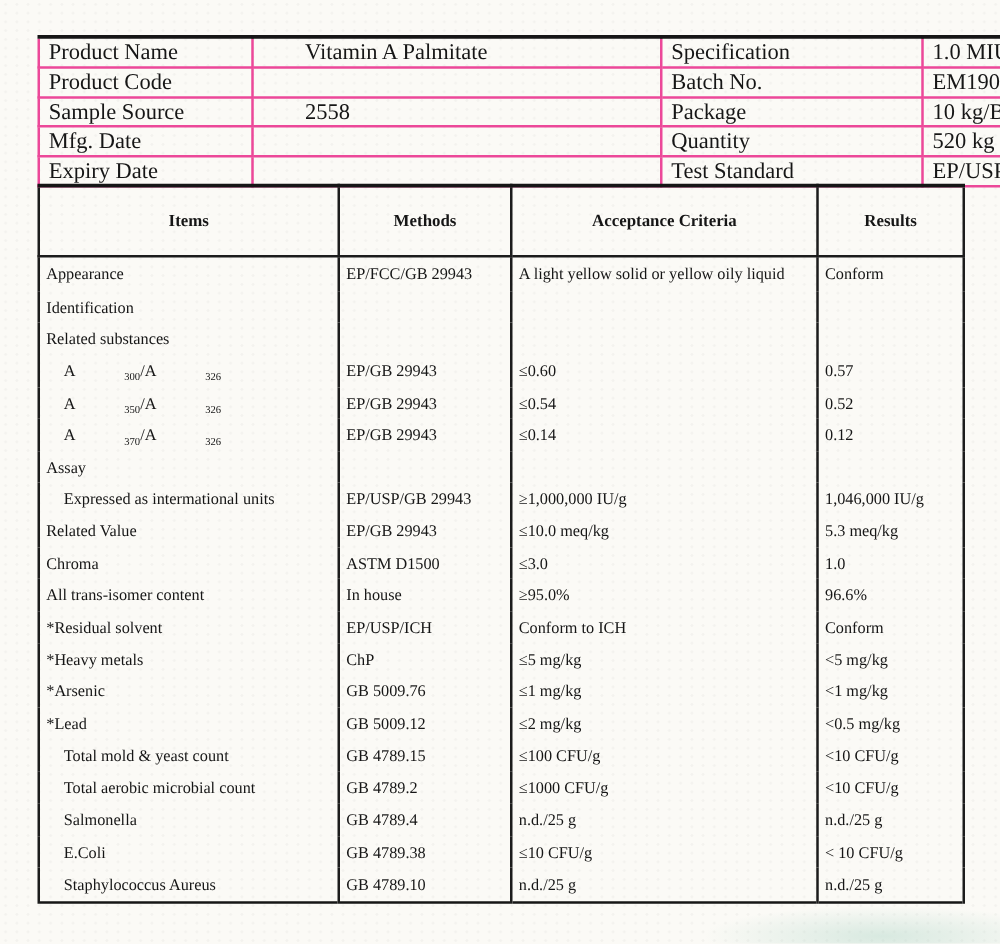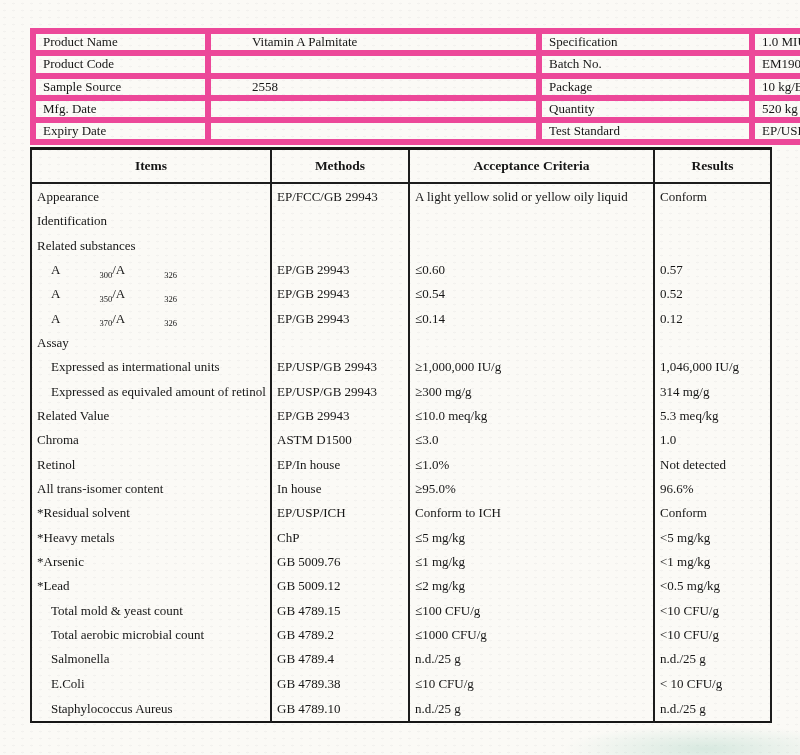--- a/index.html
+++ b/index.html
@@ -24,23 +24,23 @@
   table { border-collapse:collapse; table-layout:fixed; }
 
   
   .info-table {
     position:absolute; left:30px; top:28px;
     width:740px; height:105px;
     border:2px solid #161616;
     border-top-width:3px;
   }
   .info-table td {
-    border:6px solid #ec4899;
+    border:2px solid #ec4899;
     padding:1px 7px;
-    font-size:13px;
+    font-size:18px;
     line-height:1.1;
     vertical-align:middle;
     white-space:nowrap;
     overflow:hidden;
   }
   .info-table .c0 { width:155px; }
   .info-table .c1 { width:277px;padding-left:41px; }
   .info-table .c2 { width:193px; }
   .info-table .c3 { width:115px; }
 
@@ -54,21 +54,21 @@
   .main-table col.m0 { width:240px; }
   .main-table col.m1 { width:138px; }
   .main-table col.m2 { width:245px; }
   .main-table col.m3 { width:117px; }
   .main-table th {
     border:2px solid #1c1c1c;
     font-size:13.5px;
     font-weight:bold;
     text-align:center;
     height:24px;
-    padding:4px 2px;
+    padding:15px 2px;
   }
   .main-table td {
     border-left:2px solid #1c1c1c;
     border-right:2px solid #1c1c1c;
     padding:0 5px;
     font-size:13px;
     line-height:1.05;
     vertical-align:middle;
     white-space:nowrap;
     overflow:hidden;
@@ -182,44 +182,32 @@
           <td class="criteria-cell"></td>
           <td class="result-cell"></td>
         </tr>
         <tr>
           <td class="item-cell indent">Expressed as intermational units</td>
           <td class="method-cell">EP/USP/GB 29943</td>
           <td class="criteria-cell">≥1,000,000 IU/g</td>
           <td class="result-cell">1,046,000 IU/g</td>
         </tr>
         <tr>
-          <td class="item-cell indent">Expressed as equivaled amount of retinol</td>
-          <td class="method-cell">EP/USP/GB 29943</td>
-          <td class="criteria-cell">≥300 mg/g</td>
-          <td class="result-cell">314 mg/g</td>
-        </tr>
-        <tr>
           <td class="item-cell">Related Value</td>
           <td class="method-cell">EP/GB 29943</td>
           <td class="criteria-cell">≤10.0 meq/kg</td>
           <td class="result-cell">5.3 meq/kg</td>
         </tr>
         <tr>
           <td class="item-cell">Chroma</td>
           <td class="method-cell">ASTM D1500</td>
           <td class="criteria-cell">≤3.0</td>
           <td class="result-cell">1.0</td>
         </tr>
         <tr>
-          <td class="item-cell">Retinol</td>
-          <td class="method-cell">EP/In house</td>
-          <td class="criteria-cell">≤1.0%</td>
-          <td class="result-cell">Not detected</td>
-        </tr>
-        <tr>
           <td class="item-cell">All trans-isomer content</td>
           <td class="method-cell">In house</td>
           <td class="criteria-cell">≥95.0%</td>
           <td class="result-cell">96.6%</td>
         </tr>
         <tr>
           <td class="item-cell">*Residual solvent</td>
           <td class="method-cell">EP/USP/ICH</td>
           <td class="criteria-cell">Conform to ICH</td>
           <td class="result-cell">Conform</td>

